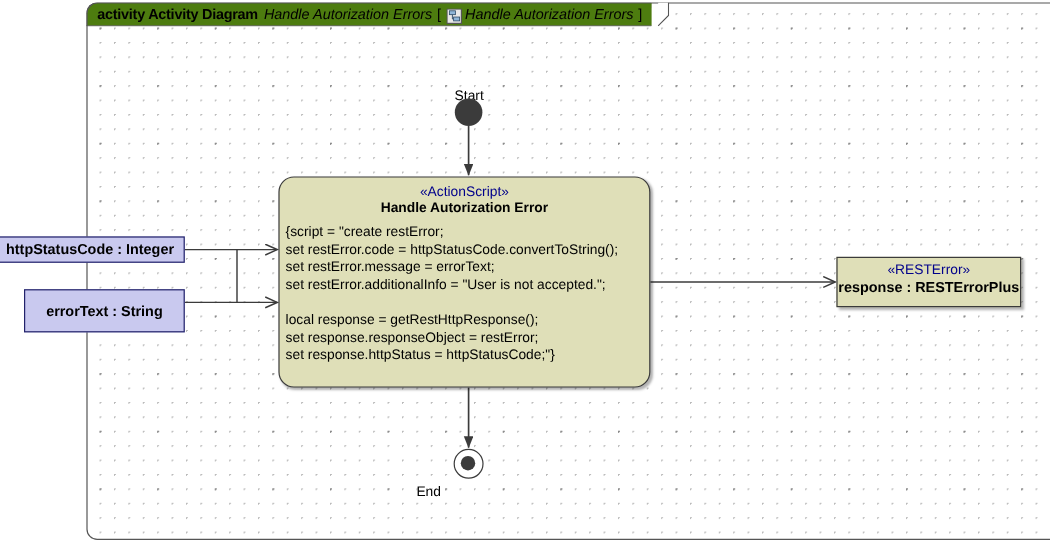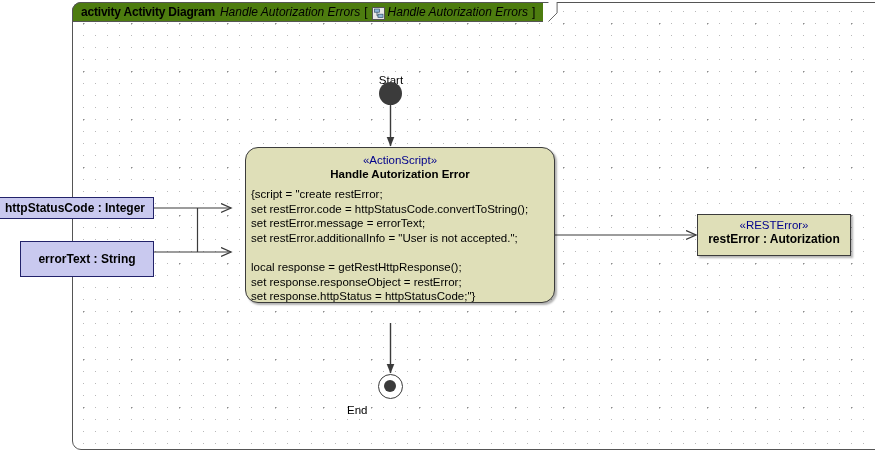--- a/index.html
+++ b/index.html
@@ -86,22 +86,22 @@
     font-weight: bold;
     font-size: 11.5px;
     text-align: center;
     line-height: 15px;
     color: #000000;
   }
 
   
   #action-node {
     position: absolute;
-    left: 245px; top: 147px;
-    width: 310px; height: 156px;
+    left: 232px; top: 147px;
+    width: 310px; height: 176px;
     background: #dfdfb8;
     border: 1.4px solid #3b3b3b;
     border-radius: 13px;
     box-sizing: border-box;
     box-shadow: 2px 2px 2px rgba(0,0,0,0.30);
     padding: 5px 0 0 0;
     z-index: 3;
   }
   #action-script {
     font-size: 11.5px;
@@ -265,16 +265,16 @@
   </div>
 
   <div id="end-node"></div>
   <div id="end-label">End</div>
 
   <div class="pin" id="pin-http">httpStatusCode : Integer</div>
   <div class="pin" id="pin-error">errorText : String</div>
 
   <div id="object-node">
     <div class="stereotype">«RESTError»</div>
-    <div class="node-title">restError : Autorization</div>
+    <div class="node-title">response : RESTErrorPlus</div>
   </div>
 
 </div>
 
 </body></html>

